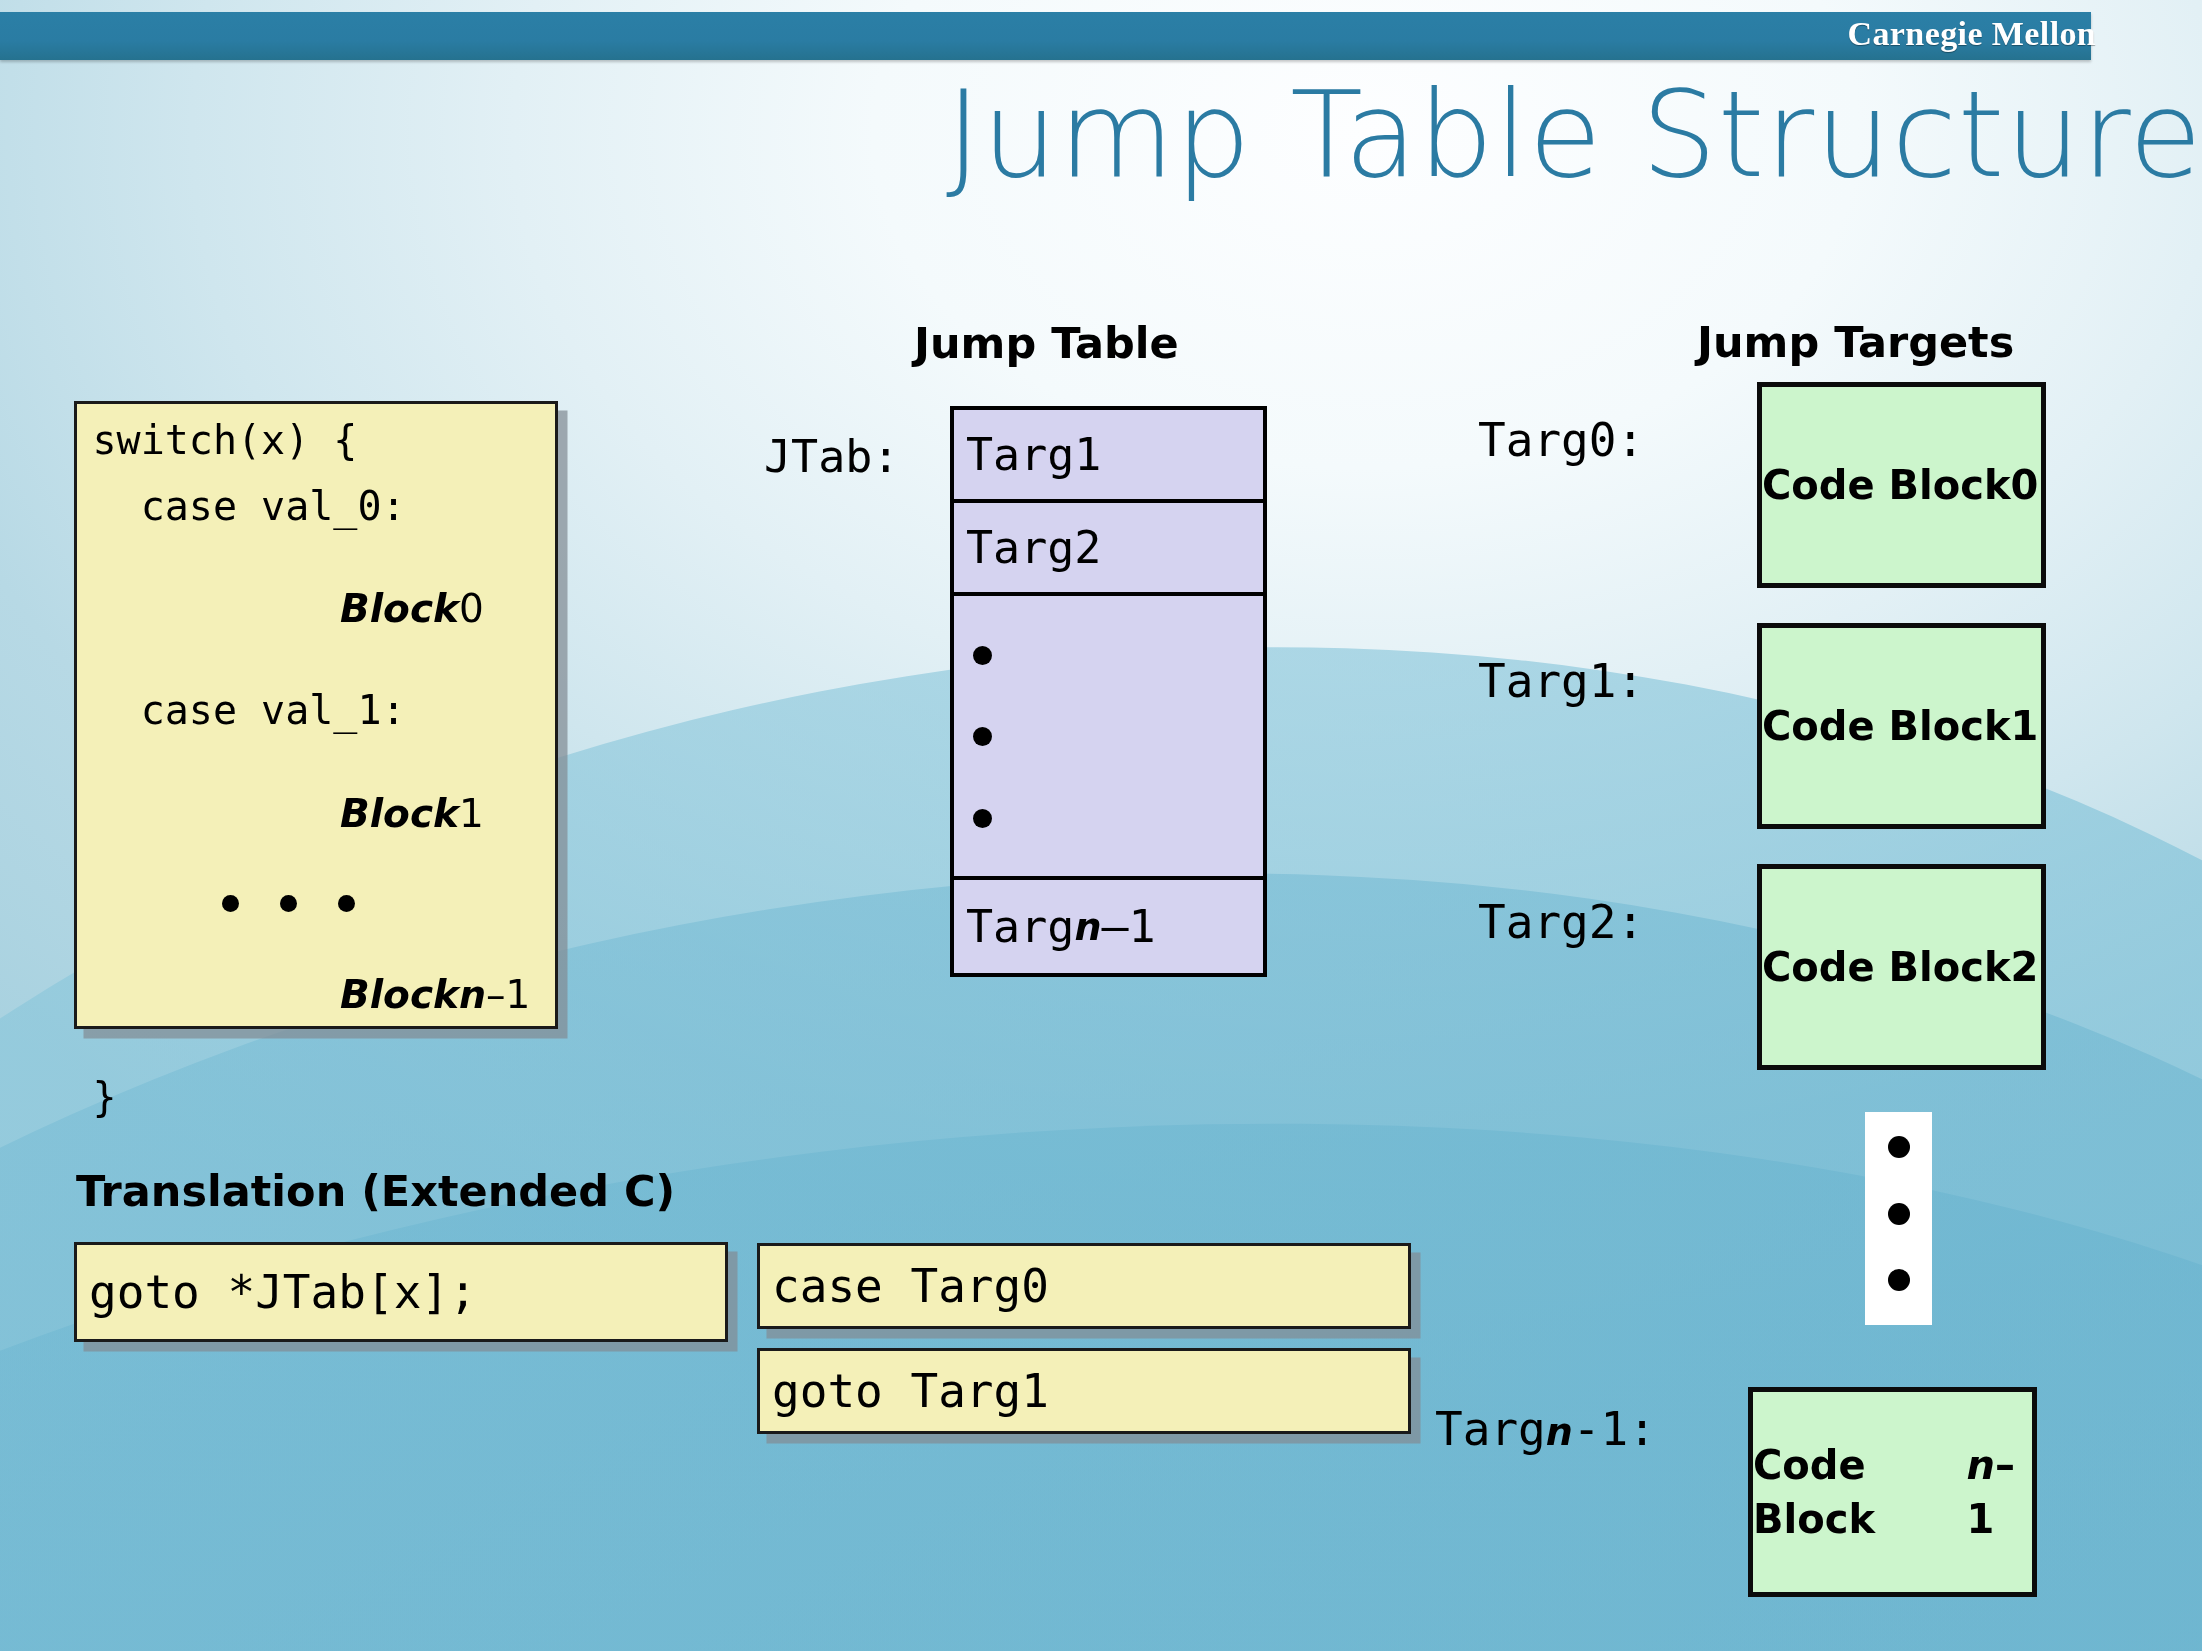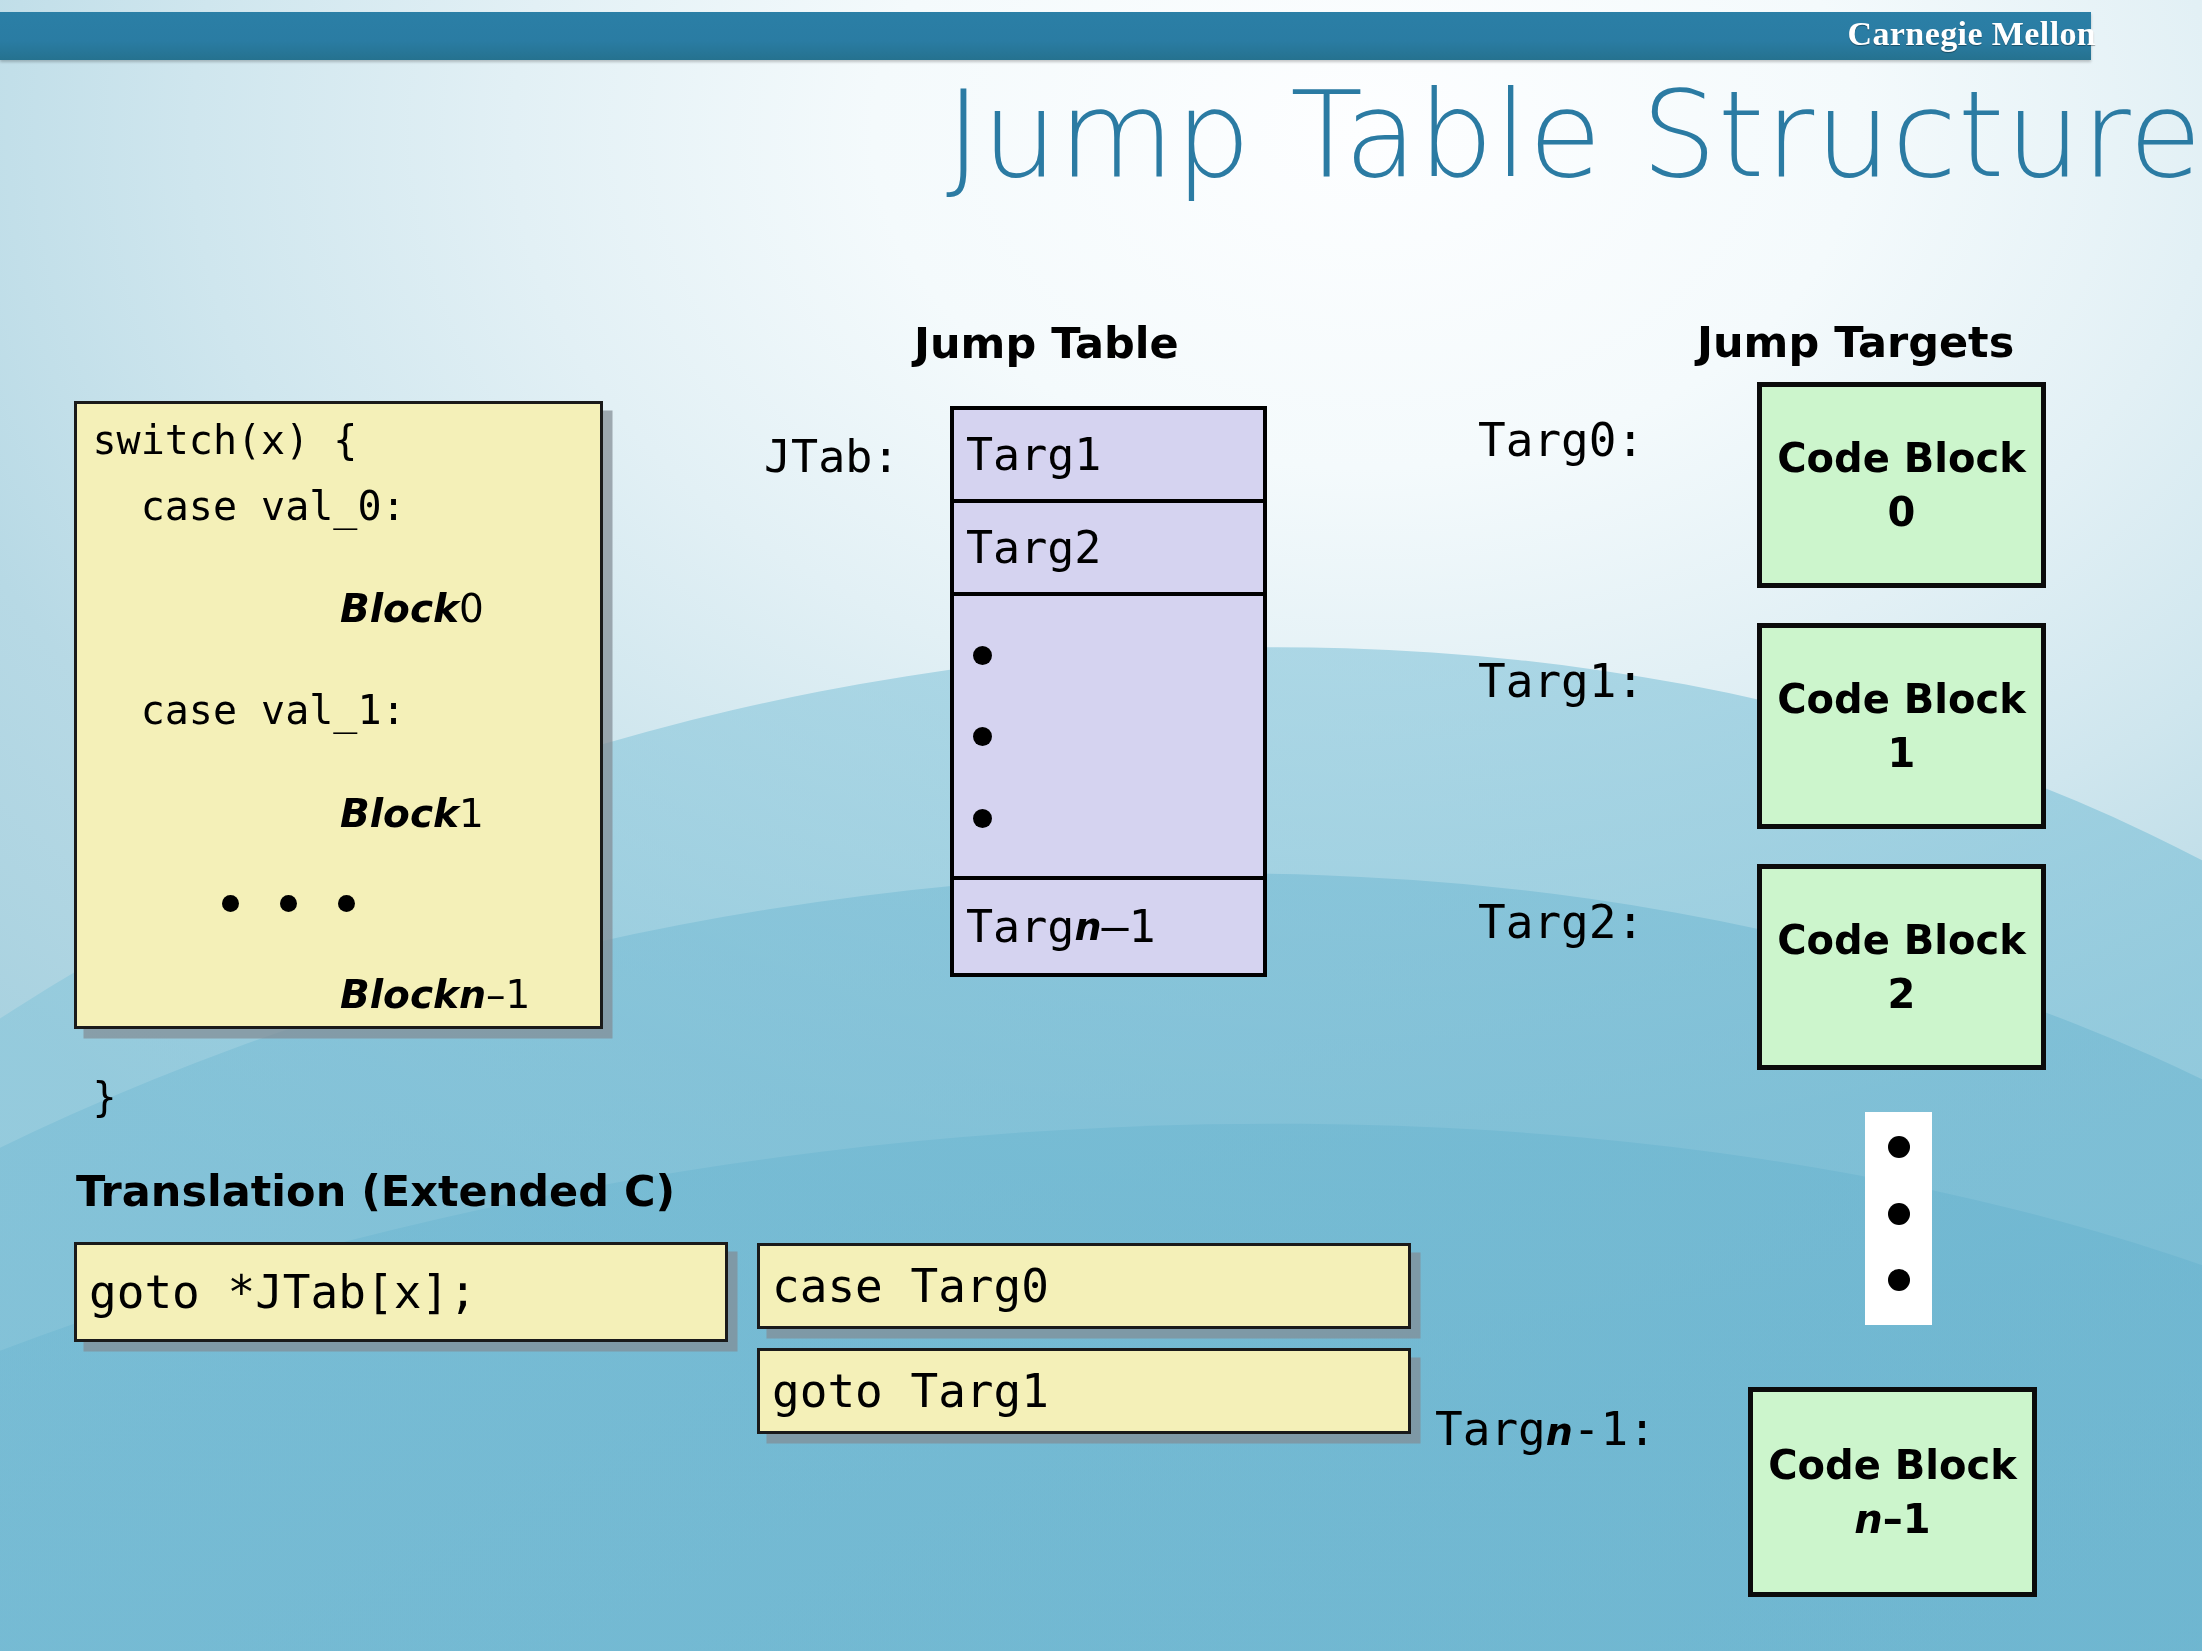--- a/index.html
+++ b/index.html
@@ -98,21 +98,21 @@
   #switch-heading { left: 77px; top: 327px; }
 
   .shadow-box {
     position: absolute;
     background: #f4f0b8;
     border: 3.4px solid #1a1a1a;
     box-shadow: 9.5px 9.5px 0 0 rgba(130,140,148,.72);
   }
   #switch-box {
     left: 74px; top: 401px;
-    width: 529px; height: 628px;
+    width: 484px; height: 628px;
     box-sizing: border-box;
     padding: 15.5px 17px 8.6px 15.5px;
   }
   .code-line {
     font-family: "DejaVu Sans Mono", monospace;
     font-size: 40px;
     line-height: 1.0;
     color: #000;
     white-space: pre;
     margin-bottom: 26px;
@@ -206,22 +206,21 @@
     font-size: 46px;
     color: #000;
     white-space: nowrap;
   }
   .code-block {
     position: absolute;
     background: #ccf5cc;
     border: 5.2px solid #0b0b0b;
     box-sizing: border-box;
     display: flex;
-    flex-direction: column;
-    justify-content: center;
+    flex-direction: row;
     align-items: center;
     font-family: "DejaVu Sans", sans-serif;
     font-weight: bold;
     font-size: 40px;
     color: #000;
     line-height: 1.35;
   }
   .code-block .cb-num { font-weight: bold; }
   .code-block .cb-num em {
     font-style: italic;

